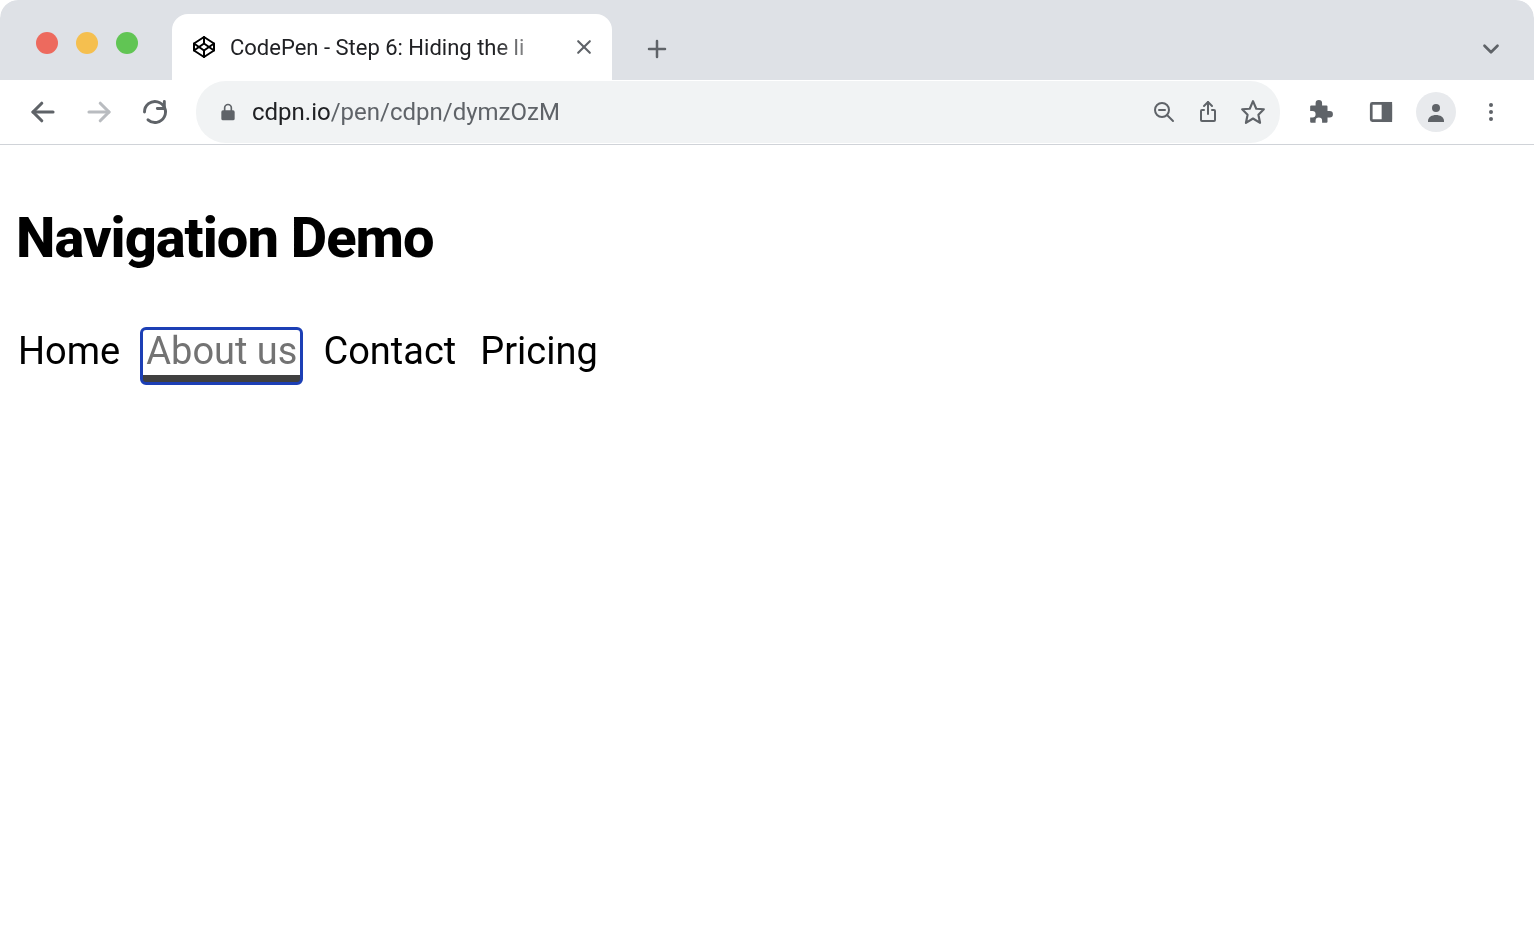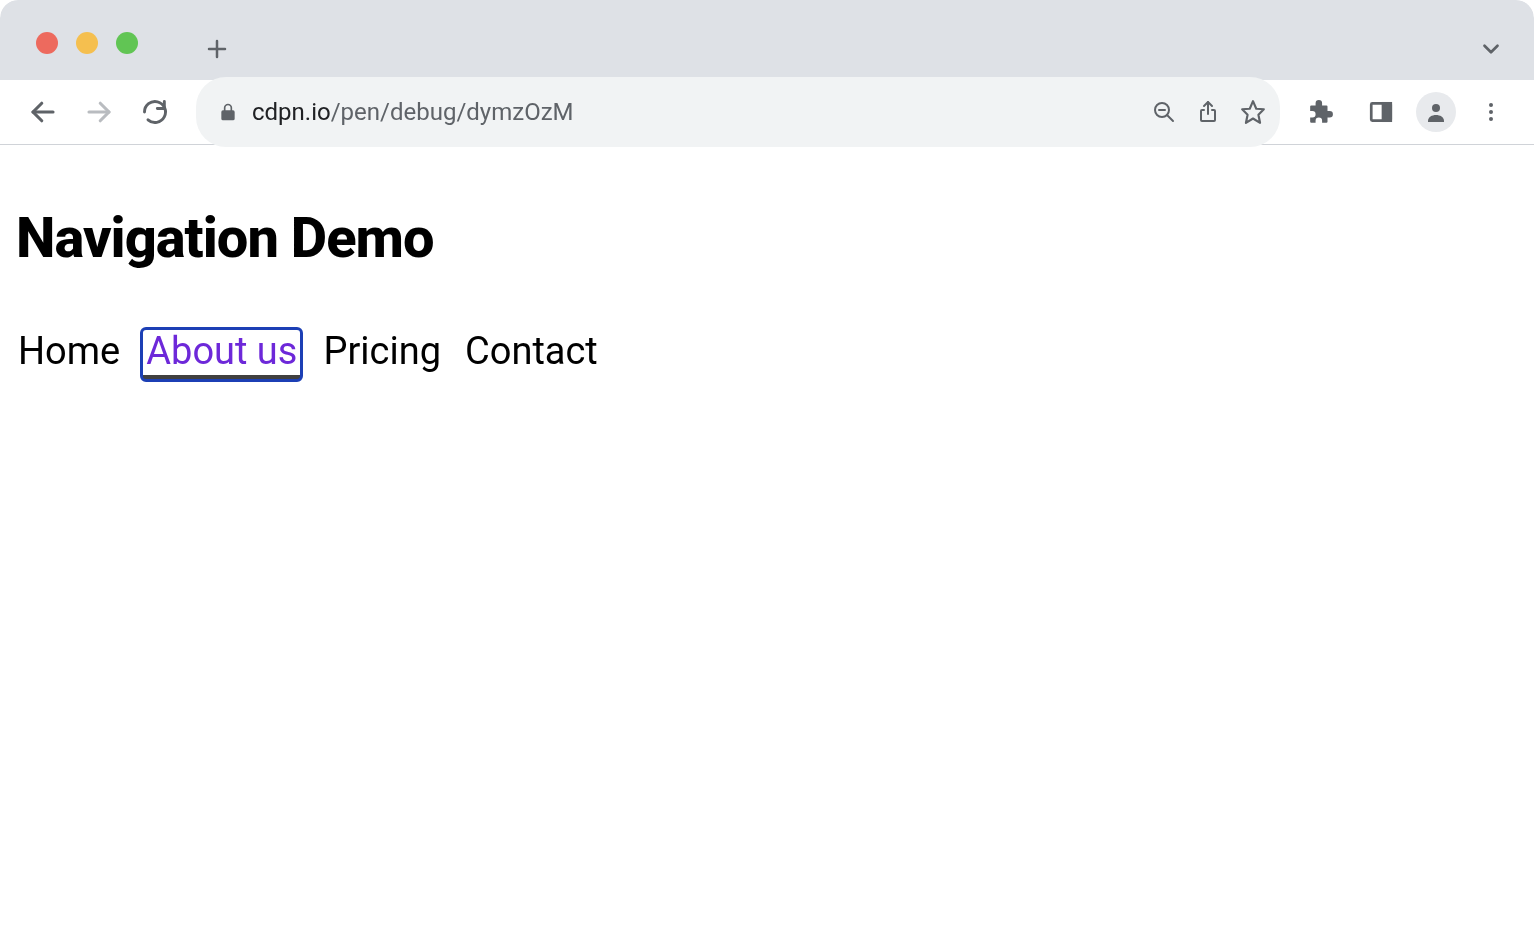--- a/index.html
+++ b/index.html
@@ -106,21 +106,21 @@
     width: 50px; height: 50px;
     border-radius: 50%;
     display:flex; align-items:center; justify-content:center;
     color:#5f6368;
     cursor:pointer;
   }
   .tbtn.disabled { color:#b9bcc0; cursor:default; }
 
   .omnibox {
     flex: 1;
-    height: 70px;
+    height: 62px;
     background:#f1f3f4;
     border-radius: 30px;
     display:flex;
     align-items:center;
     padding: 0 14px 0 22px;
     gap: 14px;
     font-size: 24px;
     color:#202124;
     margin: 0 10px;
   }
@@ -157,42 +157,60 @@
     color:#000;
   }
   .nav a {
     text-decoration: none;
     color:#000;
     padding: 0 2px;
     line-height: 1.2;
     cursor:pointer;
   }
   .nav a.focused {
-    color:#6d28d9;
+    color:#737373;
     outline: 3px solid #1c3fb5;
     outline-offset: -1px;
-    border-bottom: 5px solid #404040;
+    border-bottom: 8px solid #404040;
     border-radius: 4px;
     padding: 0 4px;
   }
 
   svg { display:block; }
 </style>
 </head>
 <body>
 
 <div class="chrome">
 
   <div class="traffic-lights">
     <div class="tl red"></div>
     <div class="tl yellow"></div>
     <div class="tl green"></div>
   </div>
 
   <div class="tabstrip">
+    <div class="tab">
+      <span class="favicon">
+        <svg width="24" height="24" viewBox="0 0 24 24" fill="none" stroke="#000" stroke-width="2" stroke-linejoin="round" stroke-linecap="round">
+          <polygon points="12 2 22 8.5 22 15.5 12 22 2 15.5 2 8.5 12 2"></polygon>
+          <polyline points="2 8.5 12 15.5 22 8.5"></polyline>
+          <polyline points="2 15.5 12 8.5 22 15.5"></polyline>
+          <line x1="12" y1="2" x2="12" y2="8.5"></line>
+          <line x1="12" y1="15.5" x2="12" y2="22"></line>
+        </svg>
+      </span>
+      <span class="title">CodePen - Step 6: Hiding the li</span>
+      <span class="close">
+        <svg width="20" height="20" viewBox="0 0 24 24" fill="none" stroke="currentColor" stroke-width="2.5" stroke-linecap="round">
+          <line x1="5" y1="5" x2="19" y2="19"></line>
+            <line x1="19" y1="5" x2="5" y2="19"></line>
+        </svg>
+      </span>
+    </div>
 
     <div class="new-tab">
       <svg width="24" height="24" viewBox="0 0 24 24" fill="none" stroke="currentColor" stroke-width="2.5" stroke-linecap="round">
         <line x1="12" y1="4" x2="12" y2="20"></line>
           <line x1="4" y1="12" x2="20" y2="12"></line>
       </svg>
     </div>
 
     <div class="spacer"></div>
 
@@ -226,21 +244,21 @@
     </div>
 
     <div class="omnibox">
       <span class="lock">
         <svg width="20" height="20" viewBox="0 0 24 24" fill="currentColor">
           <path d="M12 2a5 5 0 0 0-5 5v3H6a2 2 0 0 0-2 2v8a2 2 0 0 0 2 2h12a2 2 0 0 0 2-2v-8a2 2 0 0 0-2-2h-1V7a5 5 0 0 0-5-5zm-3 5a3 3 0 1 1 6 0v3H9V7z"></path>
         </svg>
       </span>
       <span class="url">
         <span class="domain">cdpn.io</span>
-          <span class="path">/pen/debug/dymzOzM</span>
+          <span class="path">/pen/cdpn/dymzOzM</span>
       </span>
       <span class="trail">
         <span>
           <svg width="24" height="24" viewBox="0 0 24 24" fill="none" stroke="currentColor" stroke-width="2" stroke-linecap="round">
             <circle cx="10" cy="10" r="7"></circle>
               <line x1="15" y1="15" x2="21" y2="21"></line>
               <line x1="7" y1="10" x2="13" y2="10"></line>
           </svg>
         </span>
         <span>
@@ -287,16 +305,16 @@
     </div>
   </div>
 </div>
 
 <div class="page">
   <h1>Navigation Demo</h1>
 
   <nav class="nav">
     <a>Home</a>
     <a class="focused">About us</a>
+    <a>Contact</a>
     <a>Pricing</a>
-    <a>Contact</a>
   </nav>
 </div>
 
 </body></html>

